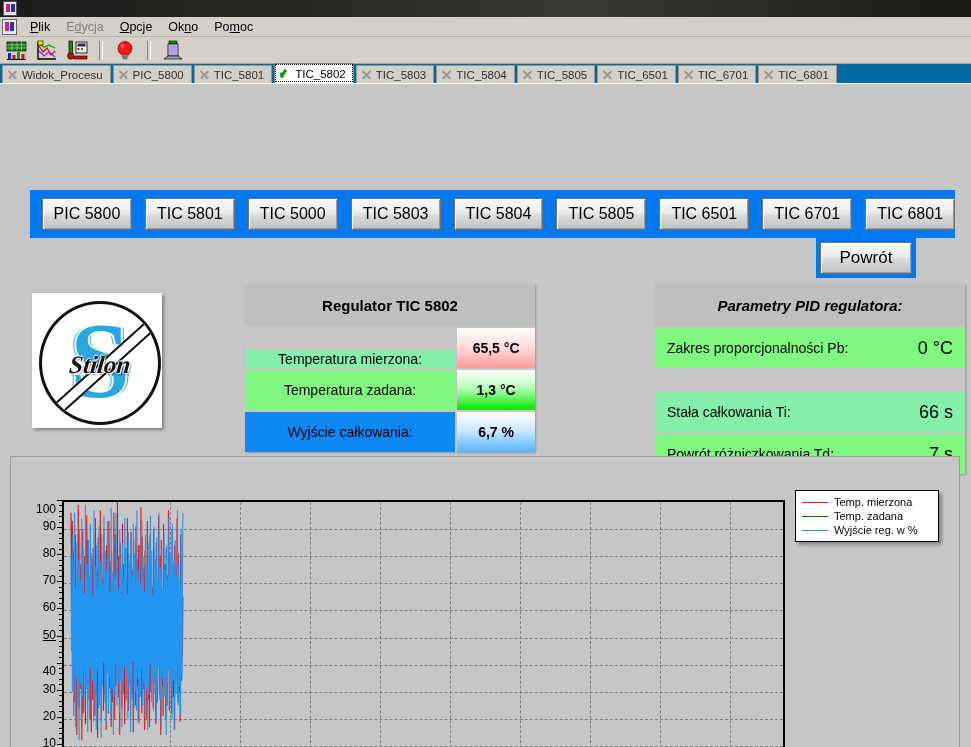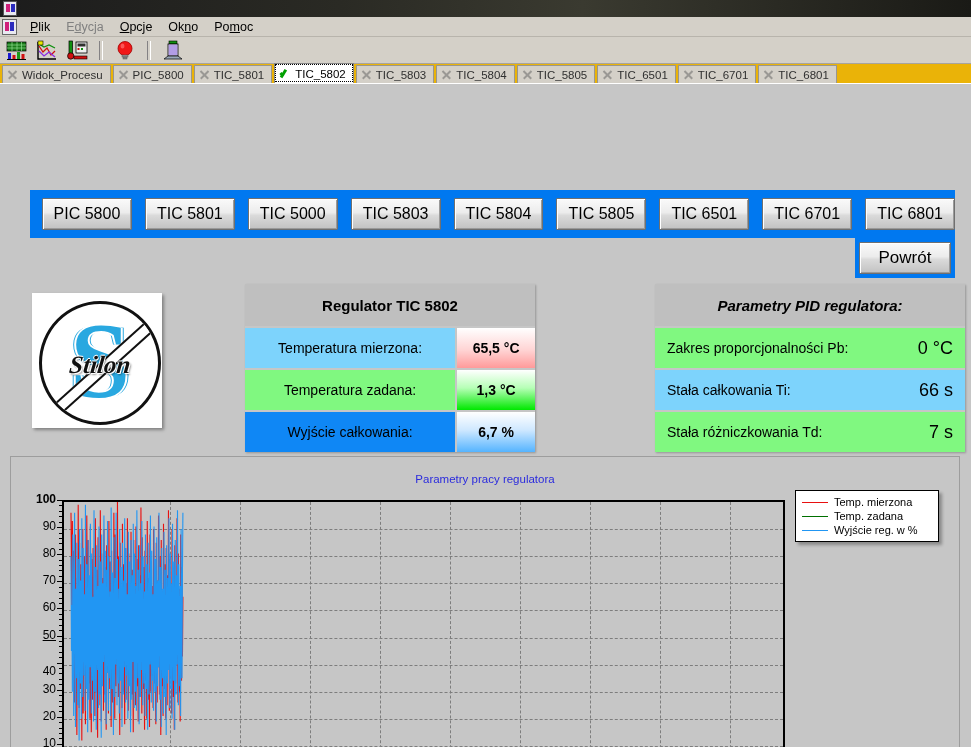--- a/index.html
+++ b/index.html
@@ -48,21 +48,21 @@
   .menu-item.disabled{color:#808080;}
   
   #toolbar{
     height:27px;background:#d4d0c8;border-bottom:1px solid #a8a49c;
     display:flex;align-items:center;padding-left:5px;box-sizing:border-box;gap:6px;
   }
   .tool-btn{width:24px;height:23px;position:relative;cursor:default;flex:none;}
   .tool-sep{width:2px;height:19px;border-left:1px solid #848284;border-right:1px solid #fff;margin:0 4px;flex:none;}
   
   #tabstrip{
-    height:20px;background:#eab308;border-bottom:1px solid #fff;
+    height:20px;background:#0369a1;border-bottom:1px solid #fff;
     display:flex;align-items:flex-end;padding-left:2px;box-sizing:border-box;
     position:relative;
   }
   .tab{
     height:18px;display:flex;align-items:center;gap:4px;
     padding:0 7px 0 4px;margin-right:2px;
     background:#d4d0c8;border:1px solid #9a968e;border-bottom:none;
     font-size:11.5px;color:#303030;white-space:nowrap;cursor:default;
     box-sizing:border-box;
   }
@@ -96,21 +96,21 @@
   #navpanel .navrow{display:flex;align-items:center;height:100%;padding-left:12px;gap:13px;}
   .win-btn{
     background:linear-gradient(to bottom,#fafafa 0%,#ececec 45%,#dadada 55%,#c2c2c2 100%);
     border:1px solid #707070;border-radius:1px;
     box-shadow:inset 1px 1px 0 #ffffff, inset -1px -1px 0 #9a9a9a;
     font-family:"Liberation Sans",sans-serif;font-size:16px;color:#000;
     text-align:center;cursor:default;display:flex;align-items:center;justify-content:center;
   }
   .nav-btn{width:88px;height:30px;}
   #powrot-wrap{
-    position:absolute;left:855px;top:154px;width:100px;height:40px;background:#0078f0;
+    position:absolute;left:816px;top:154px;width:100px;height:40px;background:#0078f0;
     display:flex;align-items:center;justify-content:center;
   }
   #powrot{width:90px;height:30px;font-size:17px;}
   
   #logo{
     position:absolute;left:32px;top:209px;width:130px;height:135px;background:#fff;
     box-shadow:2px 2px 3px rgba(0,0,0,.35);
   }
   #logo .circle{
     position:absolute;left:7px;top:8px;width:116px;height:118px;border-radius:50%;
@@ -146,21 +146,21 @@
   }
   .info-table .tvalue{
     display:flex;align-items:center;justify-content:center;font-size:14px;font-weight:bold;
   }
   
   #tbl-reg{left:245px;top:200px;width:290px;}
   #tbl-reg .thead{height:42px;}
   #tbl-reg .trow{height:40px;}
   #tbl-reg .tlabel{width:216px;}
   #tbl-reg .tvalue{width:80px;}
-  .bg-red{background:#7dd3fc;}
+  .bg-red{background:#86efac;margin-top:22px;}
   .bg-green{background:#80f880;}
   .bg-blue{background:#0f87f5;}
   .val-red{background:linear-gradient(to bottom,#ffffff 0%,#ffd4d4 55%,#ff9a9a 100%);}
   .val-green{background:linear-gradient(to bottom,#ffffff 0%,#b6ffb6 45%,#00e800 100%);}
   .val-blue{background:linear-gradient(to bottom,#ffffff 0%,#cfe8ff 45%,#55b4ff 100%);}
   
   #tbl-pid{left:655px;top:200px;width:310px;}
   #tbl-pid .thead{height:42px;font-style:italic;}
   #tbl-pid .prow{height:40px;display:flex;align-items:center;justify-content:space-between;
     padding:0 12px;box-sizing:border-box;font-size:14px;}
@@ -365,27 +365,26 @@
     <div class="thead">Parametry PID regulatora:</div>
     <div class="prow bg-green">
       <span>Zakres proporcjonalności Pb:</span>
       <span class="pval">0 °C</span>
     </div>
     <div class="prow bg-red">
       <span>Stała całkowania Ti:</span>
       <span class="pval">66 s</span>
     </div>
     <div class="prow bg-green">
-      <span>Stała różniczkowania Td:</span>
+      <span>Powrót różniczkowania Td:</span>
       <span class="pval">7 s</span>
     </div>
   </div>
 
   <div id="chartbox">
-    <div id="chart-title">Parametry pracy regulatora</div>
     <div id="plot">
         <div class="grid-h" style="top: 243.9px;"></div>
         <div class="grid-h" style="top: 216.8px;"></div>
         <div class="grid-h" style="top: 189.7px;"></div>
         <div class="grid-h" style="top: 162.6px;"></div>
         <div class="grid-h" style="top: 135.5px;"></div>
         <div class="grid-h" style="top: 108.4px;"></div>
         <div class="grid-h" style="top: 81.3px;"></div>
         <div class="grid-h" style="top: 54.2px;"></div>
         <div class="grid-h" style="top: 27.1px;"></div>
@@ -416,21 +415,21 @@
         <div class="ytick" style="left: 5px; right: auto; width: 40px; top: 178.5px; text-decoration: underline;">50</div>
         <div class="ytick-mark" style="left: 46px; top: 178.5px;"></div>
         <div class="ytick" style="left: 5px; right: auto; width: 40px; top: 151.4px;">60</div>
         <div class="ytick-mark" style="left: 46px; top: 151.4px;"></div>
         <div class="ytick" style="left: 5px; right: auto; width: 40px; top: 124.3px;">70</div>
         <div class="ytick-mark" style="left: 46px; top: 124.3px;"></div>
         <div class="ytick" style="left: 5px; right: auto; width: 40px; top: 97.2px;">80</div>
         <div class="ytick-mark" style="left: 46px; top: 97.2px;"></div>
         <div class="ytick" style="left: 5px; right: auto; width: 40px; top: 70.1px;">90</div>
         <div class="ytick-mark" style="left: 46px; top: 70.1px;"></div>
-        <div class="ytick" style="left: 5px; right: auto; width: 40px; top: 43px; font-weight: bold;">100</div>
+        <div class="ytick" style="left: 5px; right: auto; width: 40px; top: 53px;">100</div>
         <div class="ytick-mark" style="left: 46px; top: 43px;"></div>
         <div class="ytick-mark" style="left: 48px; top: 286.9px; width: 3px;"></div>
         <div class="ytick-mark" style="left: 48px; top: 281.48px; width: 3px;"></div>
         <div class="ytick-mark" style="left: 48px; top: 276.06px; width: 3px;"></div>
         <div class="ytick-mark" style="left: 48px; top: 270.64px; width: 3px;"></div>
         <div class="ytick-mark" style="left: 48px; top: 265.22px; width: 3px;"></div>
         <div class="ytick-mark" style="left: 48px; top: 259.8px; width: 3px;"></div>
         <div class="ytick-mark" style="left: 48px; top: 254.38px; width: 3px;"></div>
         <div class="ytick-mark" style="left: 48px; top: 248.96px; width: 3px;"></div>
         <div class="ytick-mark" style="left: 48px; top: 243.54px; width: 3px;"></div>

